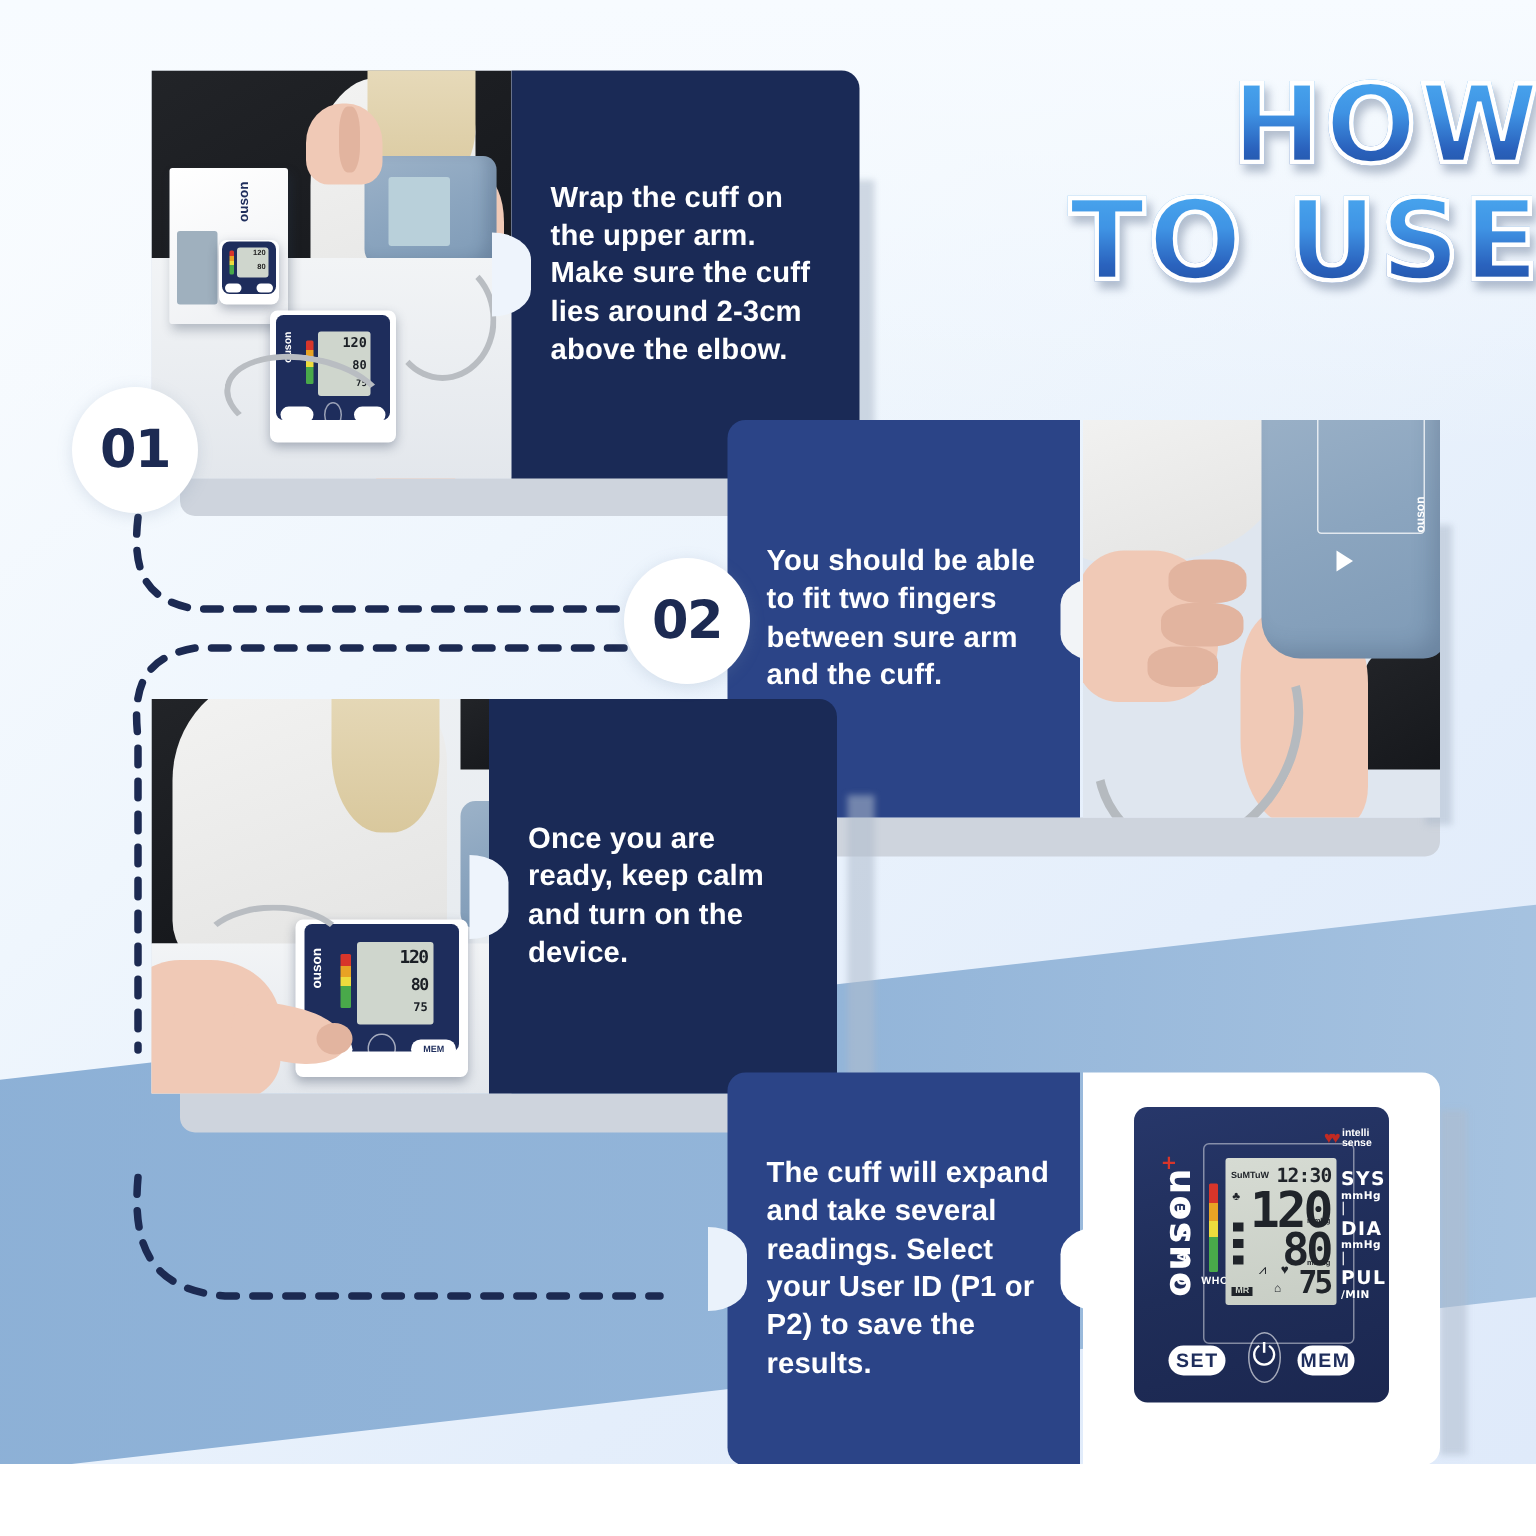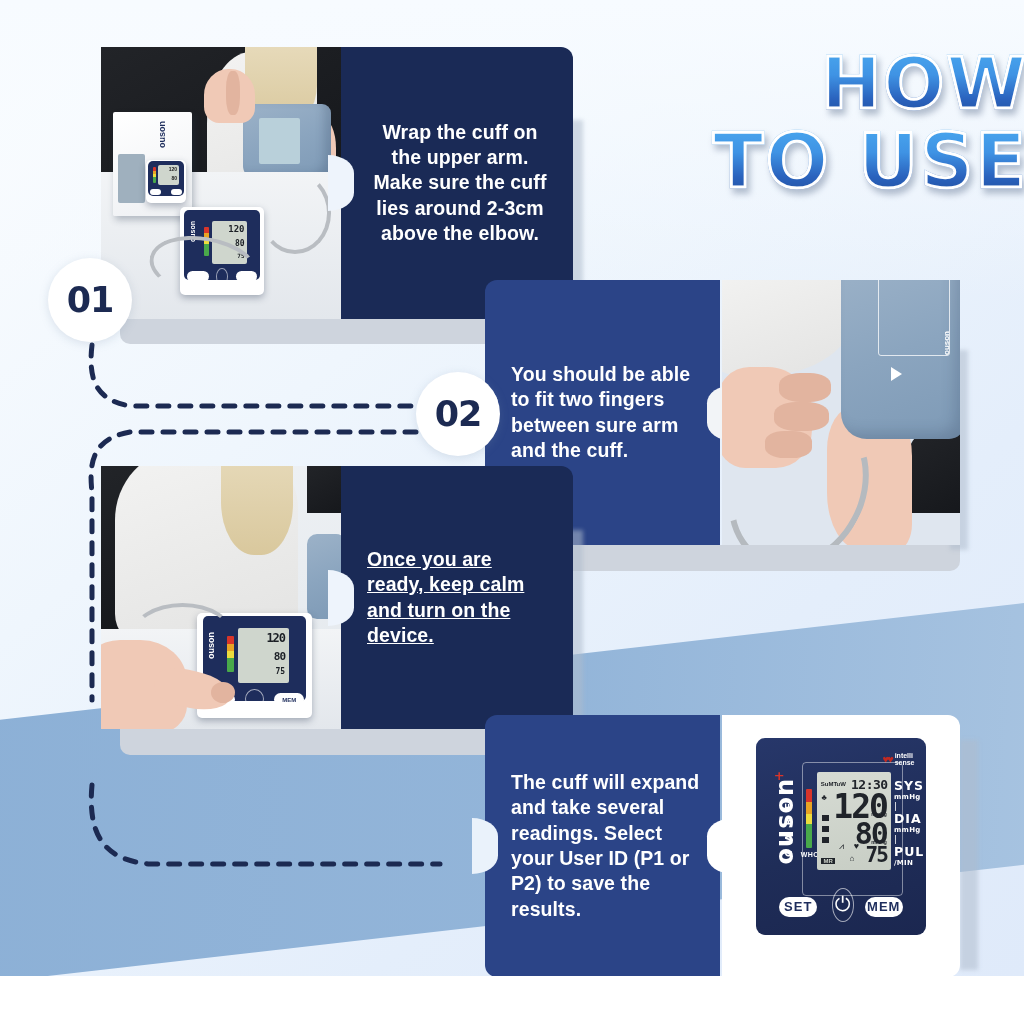--- a/index.html
+++ b/index.html
@@ -318,21 +318,21 @@
         <div class="dev-btn" style="left:8%; top:73%; width:26%; height:13%;"></div>
         <div class="dev-btn" style="right:8%; top:73%; width:26%; height:13%;"></div>
         <div style="position:absolute; left:43%; top:70%; width:14%; height:19%; border:1px solid rgba(255,255,255,0.55); border-radius:50%;"></div>
       </div>
 
       <div style="position:absolute; left:20%; top:70%; width:46%; height:22%; border:4px solid #b9bdc2; border-radius:50%; border-color:#b9bdc2 transparent transparent #b9bdc2; transform:rotate(10deg);"></div>
       <div style="position:absolute; left:66%; top:46%; width:30%; height:30%; border:4px solid #b9bdc2; border-radius:50%; border-color:transparent #b9bdc2 #b9bdc2 transparent;"></div>
     </div>
   </div>
 
-  <div class="text-card" style="left:341px; top:47px; width:232px; height:272px; background:#1a2a56; border-radius:0 12px 12px 0;text-align:center;">
+  <div class="text-card" style="left:341px; top:47px; width:232px; height:272px; background:#1a2a56; border-radius:0 12px 12px 0;">
     <div class="notch" style="left:-13px; top:108px; background:#eef4fc;"></div>
     <div class="copy">Wrap the cuff on the upper arm. Make sure the cuff lies around 2-3cm above the elbow.</div>
   </div>
 
   <div class="badge" style="left:48px; top:258px;">
     <span>01</span>
   </div>
 
   <div class="shadow-strip" style="left:505px; top:545px; width:455px; height:26px; border-radius:0 0 10px 10px;"></div>
   <div class="shadow-soft" style="left:950px; top:350px; width:18px; height:200px;"></div>
@@ -399,21 +399,21 @@
       </div>
 
       <div class="skin" style="position:absolute; left:-8%; top:66%; width:44%; height:36%; border-radius:36% 44% 30% 24%;"></div>
       <div class="skin" style="position:absolute; left:22%; top:78%; width:32%; height:14%; border-radius:40% 50% 50% 40%; transform:rotate(12deg);"></div>
       <div class="skin-d" style="position:absolute; left:46%; top:82%; width:10%; height:8%; border-radius:50%;"></div>
 
       <div style="position:absolute; left:12%; top:52%; width:44%; height:26%; border:4px solid #b9bdc2; border-radius:50%; border-color:#b9bdc2 transparent transparent transparent;"></div>
     </div>
   </div>
 
-  <div class="text-card" style="left:341px; top:466px; width:232px; height:263px; background:#1a2a56; border-radius:0 12px 12px 0;text-decoration:underline;">
+  <div class="text-card" style="left:326px; top:466px; width:232px; height:263px; background:#1a2a56; border-radius:0 12px 12px 0;">
     <div class="notch" style="left:-13px; top:104px; background:#eef4fc;"></div>
     <div class="copy">Once you are ready, keep calm and turn on the device.</div>
   </div>
 
 
   <div class="shadow-soft" style="left:960px; top:740px; width:18px; height:230px;"></div>
 
   <div class="text-card" style="left:485px; top:715px; width:235px; height:262px; background:#2b4487; border-radius:12px 0 0 12px;">
     <div class="notch" style="left:-13px; top:103px; background:#eaf2fb;"></div>
     <div class="notch right" style="right:-13px; top:103px; background:#ffffff;"></div>

